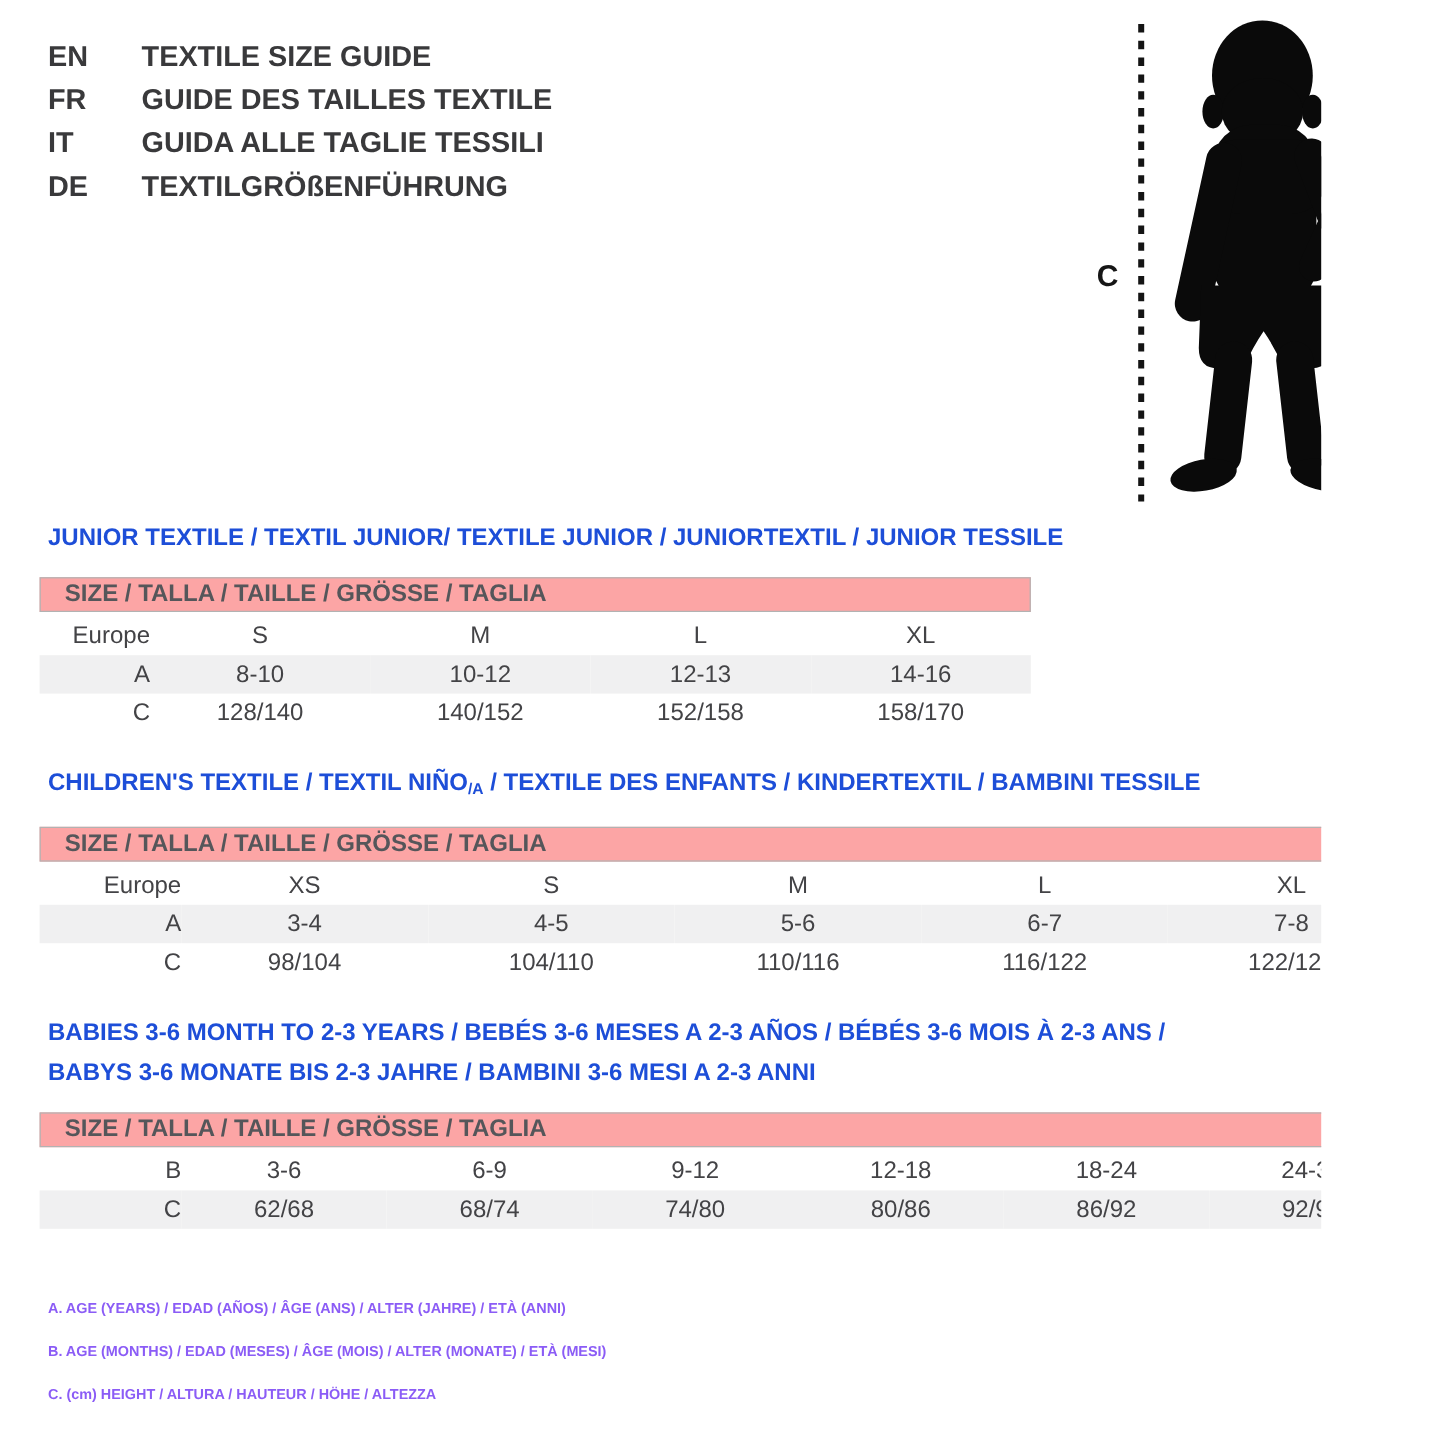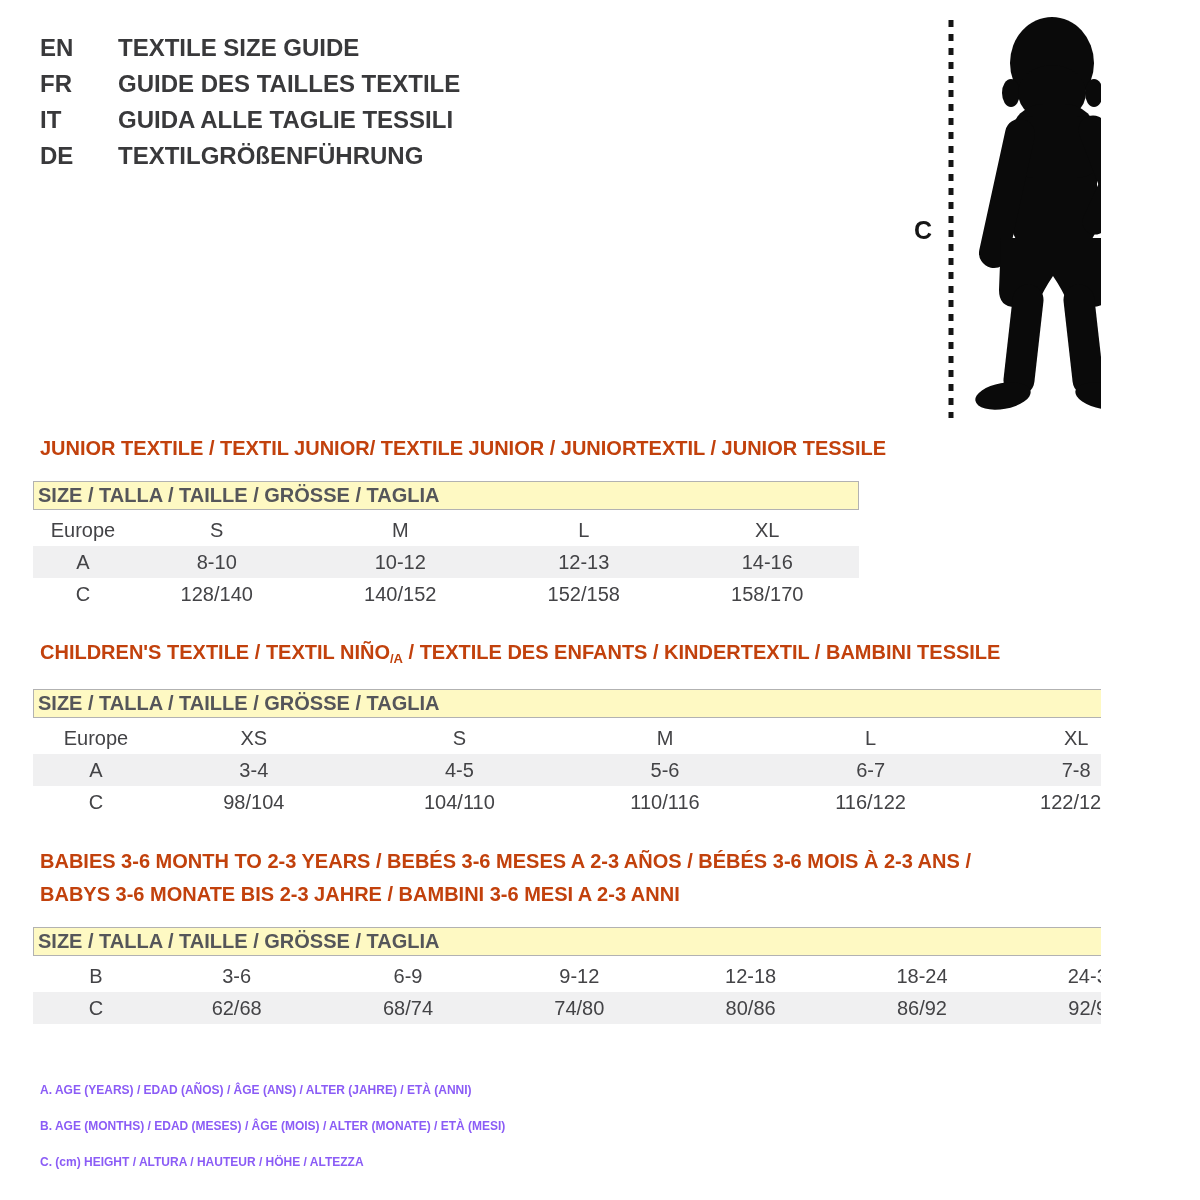--- a/index.html
+++ b/index.html
@@ -11,35 +11,35 @@
   .lang-block{position:absolute;left:40px;top:30px;}
   .lang-row{display:flex;line-height:36px;font-size:24px;font-weight:bold;color:#39393b;}
   .lang-code{width:78px;flex:0 0 78px;}
   .lang-title{letter-spacing:0px;}
   
   .figure{position:absolute;left:900px;top:10px;width:258px;height:415px;}
   .figure-label{position:absolute;left:14px;top:206px;font-size:25px;font-weight:bold;color:#161616;}
   .figure svg{position:absolute;left:0;top:0;}
   
   .section-heading{
-    position:absolute;left:40px;font-size:20px;font-weight:bold;color:#c2410c;white-space:nowrap;
+    position:absolute;left:40px;font-size:20px;font-weight:bold;color:#1d4ed8;white-space:nowrap;
   }
   .sub{font-size:13px;vertical-align:-4px;}
   
   .size-table{position:absolute;left:33px;}
   .size-bar{
-    height:27px;line-height:27px;background:#fef9c3;border:1px solid #b2b2b2;
-    font-size:20px;font-weight:bold;color:#55565a;padding-left:4px;
+    height:27px;line-height:27px;background:#fca5a5;border:1px solid #b2b2b2;
+    font-size:20px;font-weight:bold;color:#55565a;padding-left:20px;
   }
   table.grid{border-collapse:collapse;table-layout:fixed;width:100%;margin-top:4px;}
   table.grid td{
     height:32px;font-size:20px;color:#434346;text-align:center;padding:0;
     white-space:nowrap;
   }
-  table.grid td.row-label{text-align:center;padding-left:8px;}
+  table.grid td.row-label{text-align:right;padding-left:8px;}
   table.grid tr:nth-child(2) td{background:#f0f0f1;}
   
   .legend{position:absolute;left:40px;top:1072px;}
   .legend-line{font-size:12px;font-weight:bold;color:#8b5cf6;line-height:36px;white-space:nowrap;}
 </style>
 </head>
 <body>
 
 <div class="page">
 

